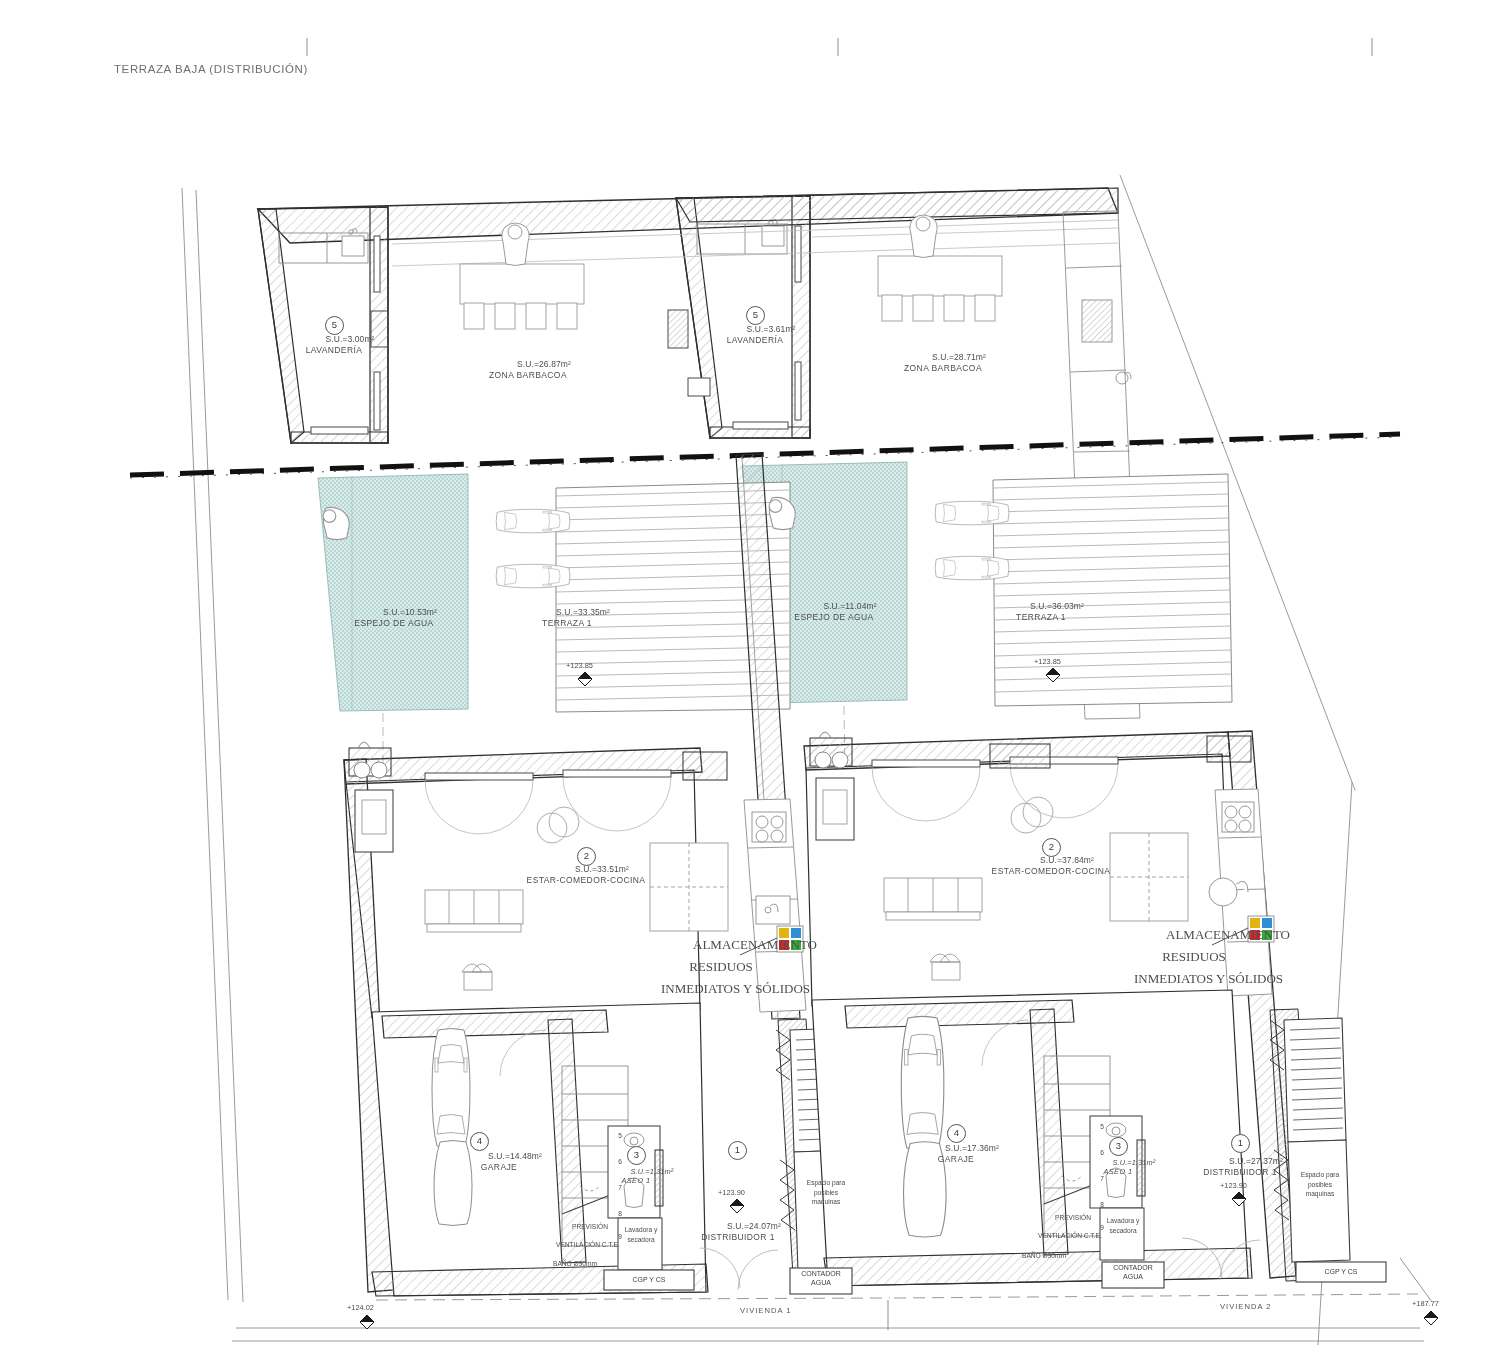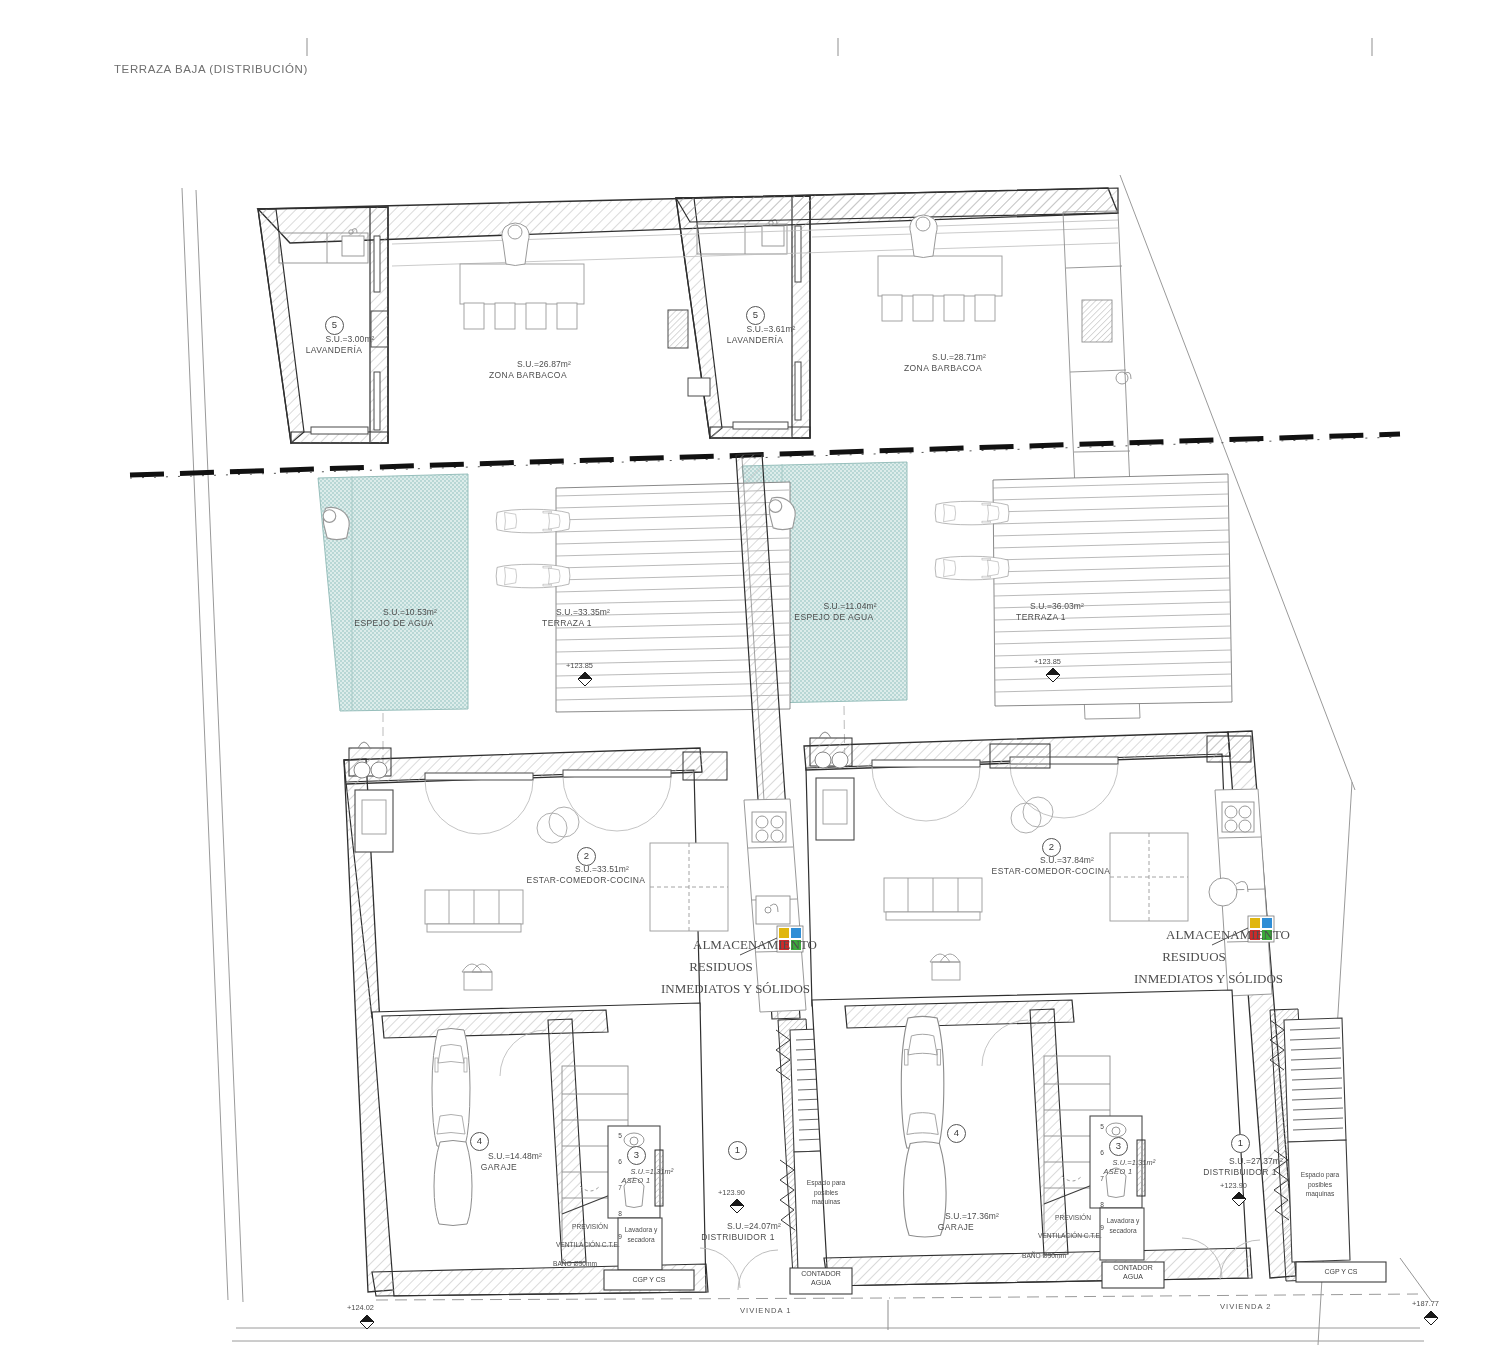--- a/index.html
+++ b/index.html
@@ -606,21 +606,21 @@
   <div class="nm">ESTAR-COMEDOR-COCINA</div>
 </div>
 <div class="lbl" style="left:965px;top:855px;width:172px">
   <div class="su">S.U.=37.84m²</div>
   <div class="nm">ESTAR-COMEDOR-COCINA</div>
 </div>
 <div class="lbl" style="left:439px;top:1151px;width:120px">
   <div class="su">S.U.=14.48m²</div>
   <div class="nm">GARAJE</div>
 </div>
-<div class="lbl" style="left:896px;top:1211px;width:120px">
+<div class="lbl" style="left:896px;top:1143px;width:120px">
   <div class="su">S.U.=17.36m²</div>
   <div class="nm">GARAJE</div>
 </div>
 <div class="lbl sm" style="left:596px;top:1167px;width:80px">
   <div class="su">S.U.=1.31m²</div>
   <div class="nm">ASEO 1</div>
 </div>
 <div class="lbl sm" style="left:1078px;top:1158px;width:80px">
   <div class="su">S.U.=1.31m²</div>
   <div class="nm">ASEO 1</div>

